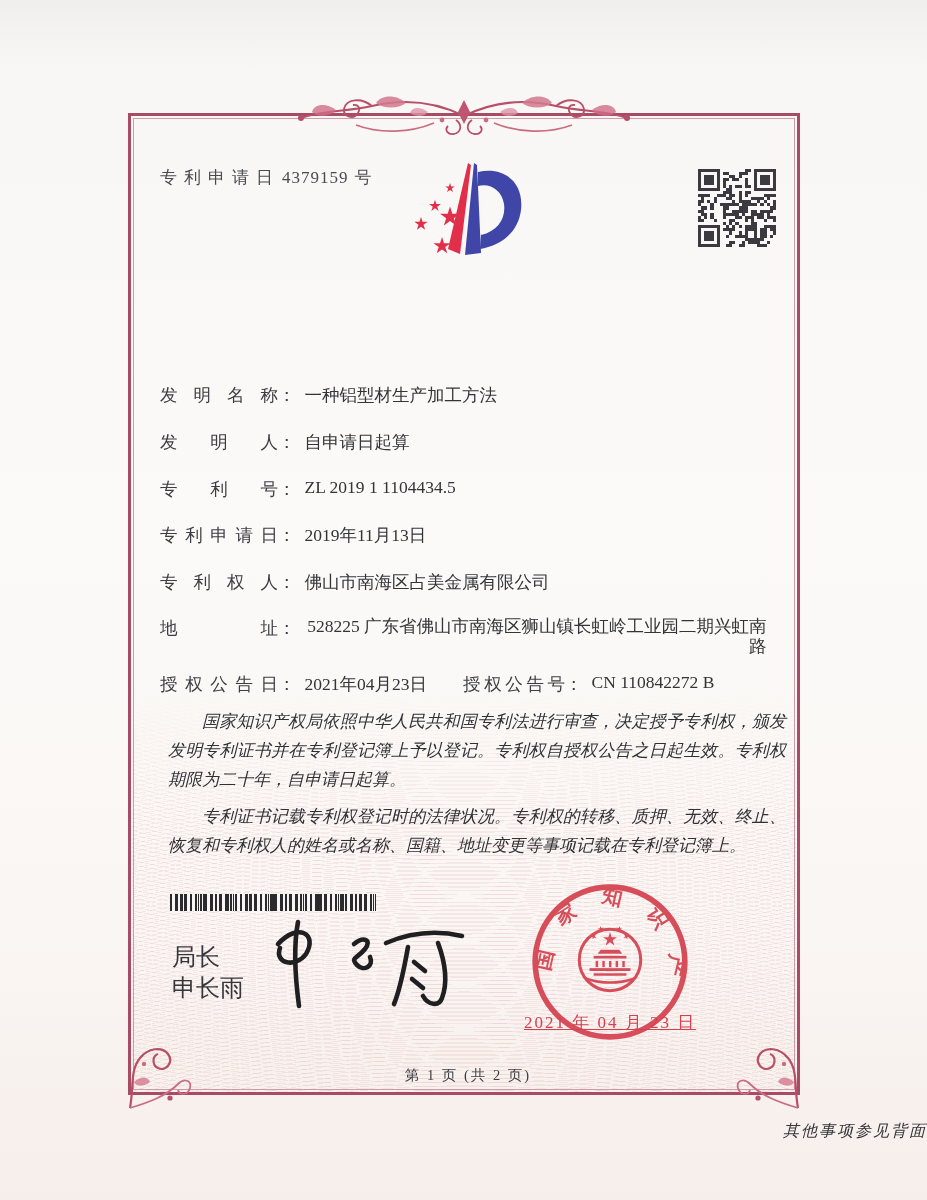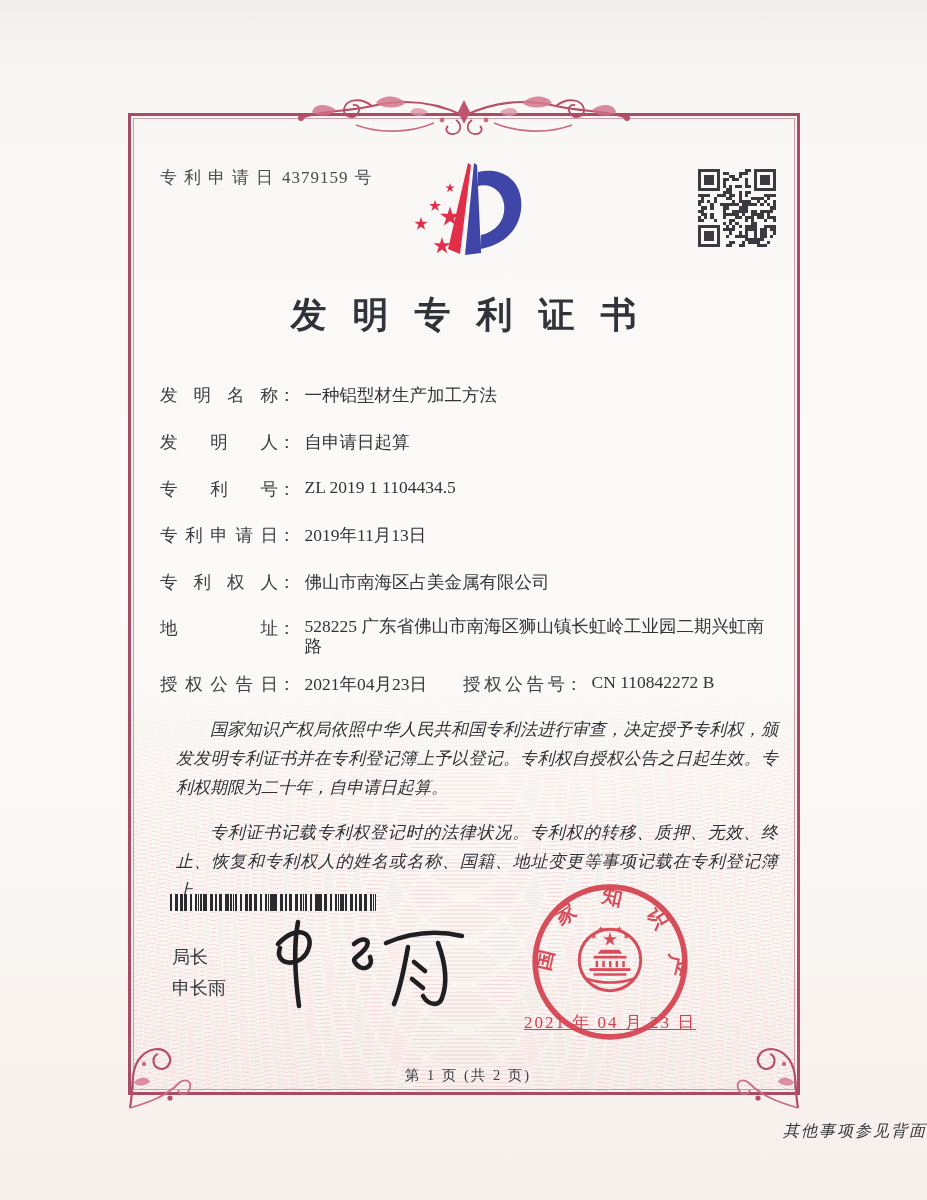--- a/index.html
+++ b/index.html
@@ -45,40 +45,40 @@
     font-size:36px;font-weight:600;color:#30343a;
     letter-spacing:26px;text-indent:26px;white-space:nowrap;
   }
   .fields{position:absolute;left:160px;top:383px;width:640px;font-size:17.5px;}
   .frow{position:absolute;left:0;white-space:nowrap;}
   .frow .flabel{
     display:inline-block;width:118px;text-align:justify;text-align-last:justify;
     vertical-align:top;color:#3c3d42;
   }
   .frow .colon{vertical-align:top;color:#3c3d42;}
-  .frow .fvalue{padding-left:9px;vertical-align:top;color:#333438;}
+  .frow .fvalue{padding-left:9px;vertical-align:top;color:#333438;text-align:right;}
   .frow.wrap{white-space:normal;}
   .frow.wrap .fvalue{display:inline-block;width:462px;line-height:20px;}
   .grant2{position:absolute;left:303px;top:0;white-space:nowrap;}
   .grant2 .flabel{width:102px;}
   .paras{
     position:absolute;left:160px;top:699px;width:634px;
     font-size:17px;line-height:29px;font-style:italic;color:#303136;
     text-align:justify;
   }
-  .paras p{margin:16px;text-indent:2em;}
+  .paras p{margin:8px;text-indent:2em;}
   .barcode{
     position:absolute;left:170px;top:894px;width:206px;height:17px;
     background:
       repeating-linear-gradient(90deg,#2b2b2e 0 2px,transparent 2px 5px),
       repeating-linear-gradient(90deg,#2b2b2e 0 1px,transparent 1px 7px),
       repeating-linear-gradient(90deg,transparent 0 10px,#2b2b2e 10px 13px,transparent 13px 23px);
     background-color:#f8f6f4;
   }
-  .officer{position:absolute;left:172px;top:942px;font-size:18px;line-height:31px;color:#36373c;}
+  .officer{position:absolute;left:172px;top:942px;font-size:24px;line-height:31px;color:#36373c;}
   .signature{position:absolute;left:262px;top:912px;}
   .seal{position:absolute;left:528px;top:880px;width:164px;height:164px;}
   .seal-date{
     position:absolute;left:505px;top:1011px;width:210px;text-align:center;
     color:#d5404f;font-size:17px;letter-spacing:2px;white-space:nowrap;text-decoration:underline;
   }
   .page-info{position:absolute;left:0;right:0;top:1066px;text-align:center;font-size:14.5px;color:#3c3d42;letter-spacing:2px;padding-left:9px;}
   .footer-note{position:absolute;left:0;right:0;top:1121px;text-align:right;font-size:16px;font-style:italic;color:#34353a;letter-spacing:2px;}
   .flourish-top{position:absolute;left:50%;top:86px;transform:translateX(-50%);}
   .corner-fl{position:absolute;top:1038px;}
@@ -457,21 +457,20 @@
       <rect x="22" y="23" width="1" height="1" fill="#3a3a40"></rect>
       <rect x="9" y="24" width="1" height="1" fill="#3a3a40"></rect>
       <rect x="10" y="24" width="1" height="1" fill="#3a3a40"></rect>
       <rect x="13" y="24" width="1" height="1" fill="#3a3a40"></rect>
       <rect x="14" y="24" width="1" height="1" fill="#3a3a40"></rect>
       <rect x="19" y="24" width="1" height="1" fill="#3a3a40"></rect>
       <rect x="20" y="24" width="1" height="1" fill="#3a3a40"></rect>
       <rect x="21" y="24" width="1" height="1" fill="#3a3a40"></rect>
     </svg>
 
-  <div class="title">发明专利证书</div>
 
   <div class="fields">
     <div class="frow" style="top:0px">
       <span class="flabel">发明名称</span><span class="colon">：</span><span class="fvalue">一种铝型材生产加工方法</span>
     </div>
     <div class="frow" style="top:47px">
       <span class="flabel">发明人</span><span class="colon">：</span><span class="fvalue">自申请日起算</span>
     </div>
     <div class="frow" style="top:94px">
       <span class="flabel">专利号</span><span class="colon">：</span><span class="fvalue">ZL 2019 1 1104434.5</span>

